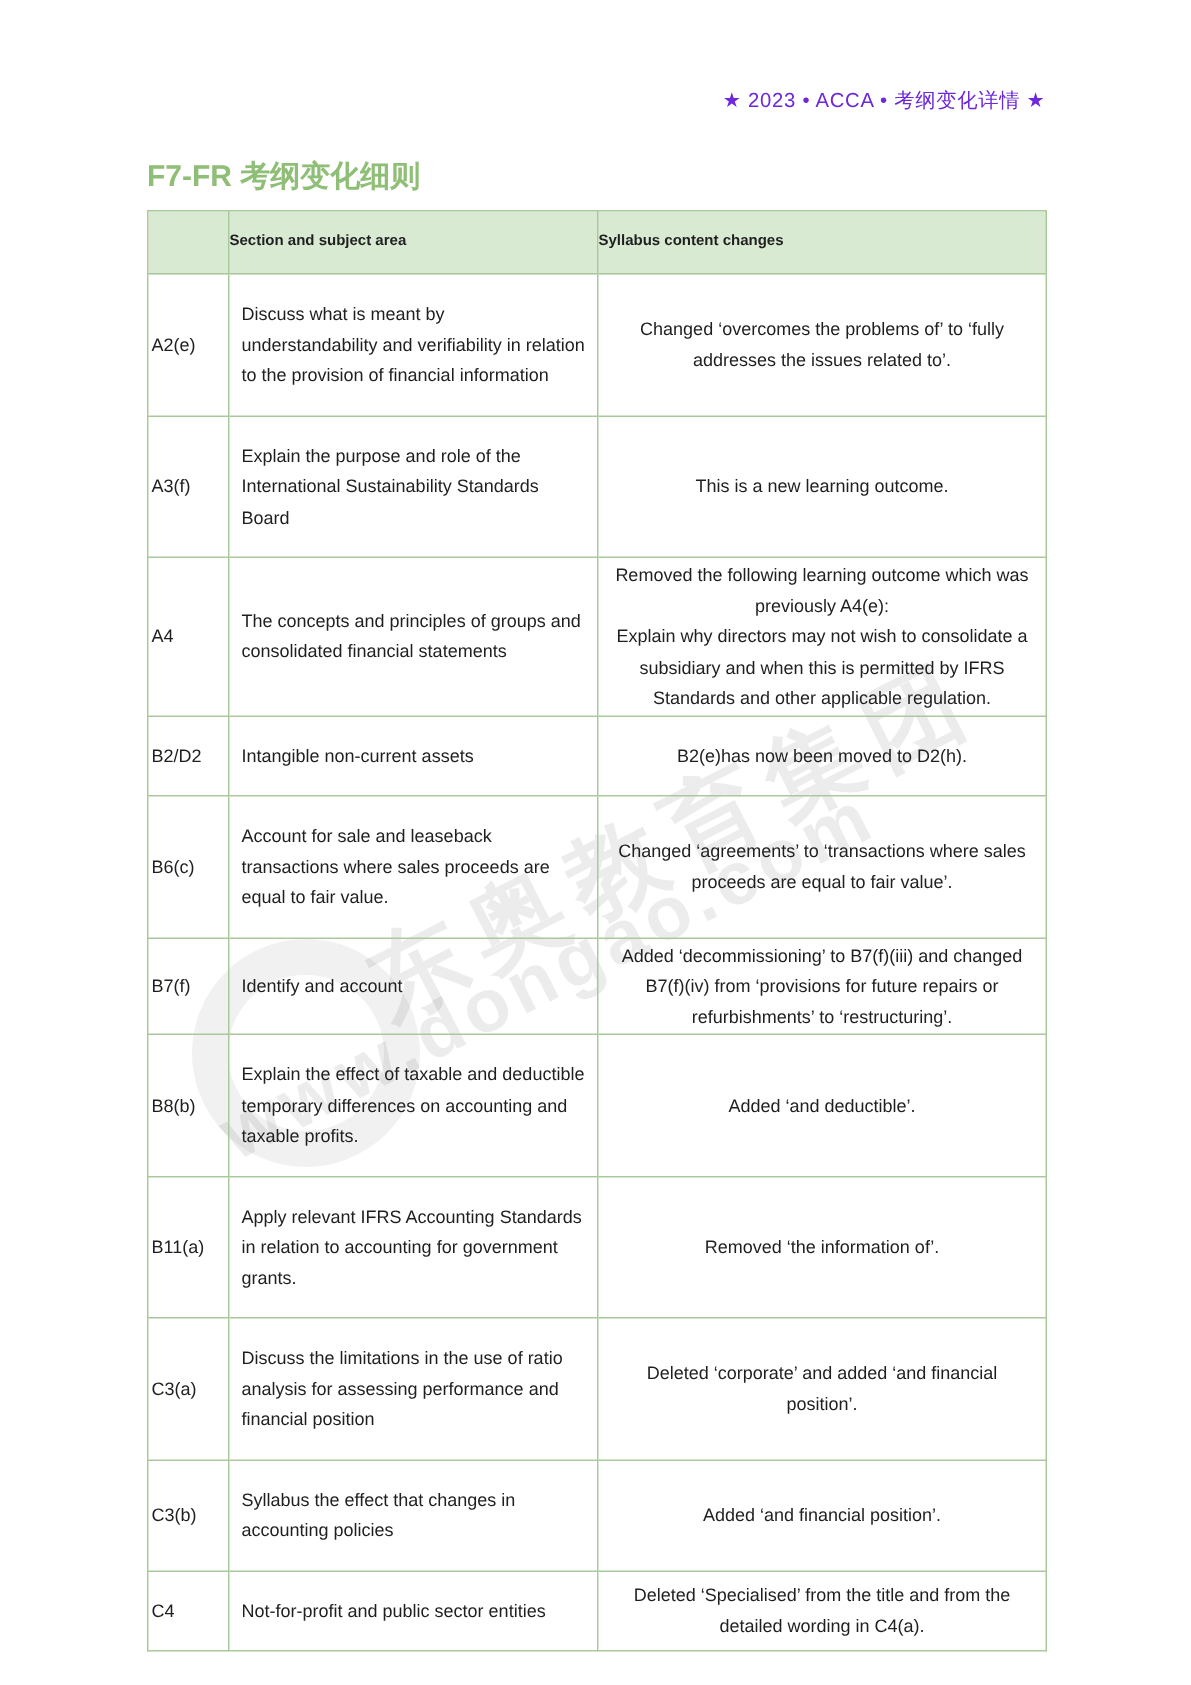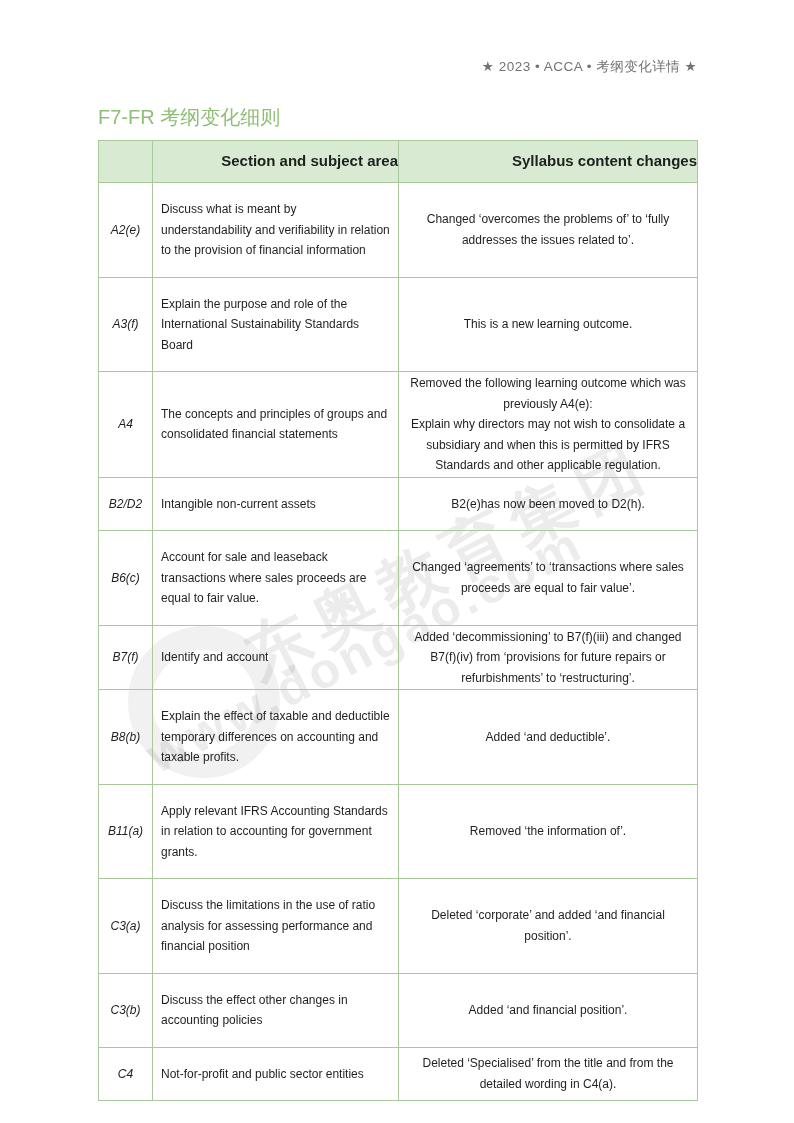--- a/index.html
+++ b/index.html
@@ -56,27 +56,27 @@
   
   .content{
     position:relative;
     z-index:1;
     padding:0 97px 0 98px;
   }
   .page-header{
     padding-top:58px;
     text-align:right;
     font-size:13.5px;
-    color:#737373;
+    color:#6d28d9;
     letter-spacing:0.5px;
   }
   .doc-title{
     margin-top:28px;
     font-size:20px;
-    font-weight:normal;
+    font-weight:bold;
     color:var(--title-green);
   }
   table.syllabus{
     margin-top:9px;
     width:599px;
     table-layout:fixed;
     border-collapse:collapse;
   }
   table.syllabus col.c-code{width:54px;}
   table.syllabus col.c-section{width:246px;}
@@ -84,29 +84,28 @@
   table.syllabus th,
   table.syllabus td{
     border:1px solid var(--table-border-green);
     vertical-align:middle;
     font-size:12px;
     line-height:20.5px;
     background:transparent;
   }
   table.syllabus th{
     background:var(--header-row-bg);
-    font-size:15px;
+    font-size:10px;
     font-weight:bold;
-    text-align:right;
+    text-align:left;
     height:42px;
   }
   td.code{
-    text-align:center;
+    text-align:left;
     padding:1px 2px;
-    font-style:italic;
   }
   td.section{
     text-align:left;
     padding:16px 8px;
   }
   td.changes{
     text-align:center;
     padding:1px 8px;
     white-space:pre-line;
   }
@@ -189,21 +188,21 @@
           <td class="section">Apply relevant IFRS Accounting Standards in relation to accounting for government grants.</td>
           <td class="changes">Removed ‘the information of’.</td>
         </tr>
         <tr>
           <td class="code">C3(a)</td>
           <td class="section">Discuss the limitations in the use of ratio analysis for assessing performance and financial position</td>
           <td class="changes">Deleted ‘corporate’ and added ‘and financial position’.</td>
         </tr>
         <tr>
           <td class="code">C3(b)</td>
-          <td class="section">Discuss the effect other changes in accounting policies</td>
+          <td class="section">Syllabus the effect that changes in accounting policies</td>
           <td class="changes">Added ‘and financial position’.</td>
         </tr>
         <tr>
           <td class="code">C4</td>
           <td class="section">Not-for-profit and public sector entities</td>
           <td class="changes">Deleted ‘Specialised’ from the title and from the detailed wording in C4(a).</td>
         </tr>
       </tbody>
     </table>
 

